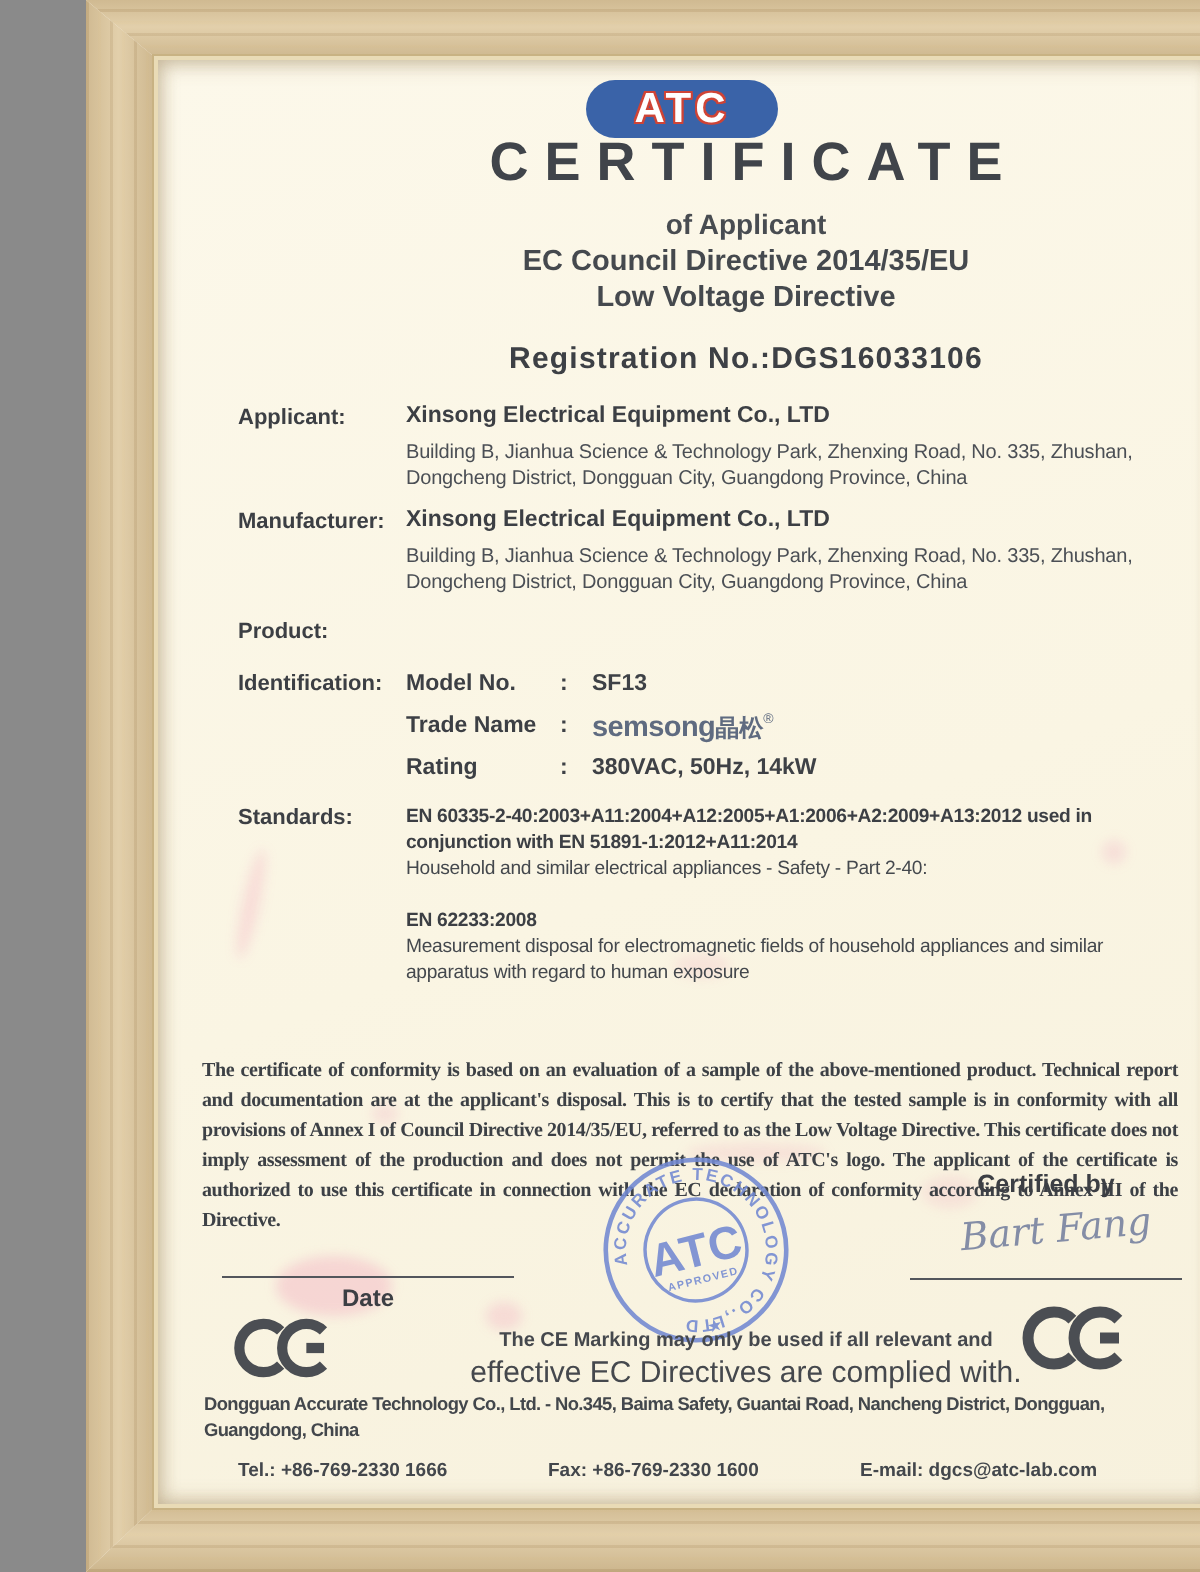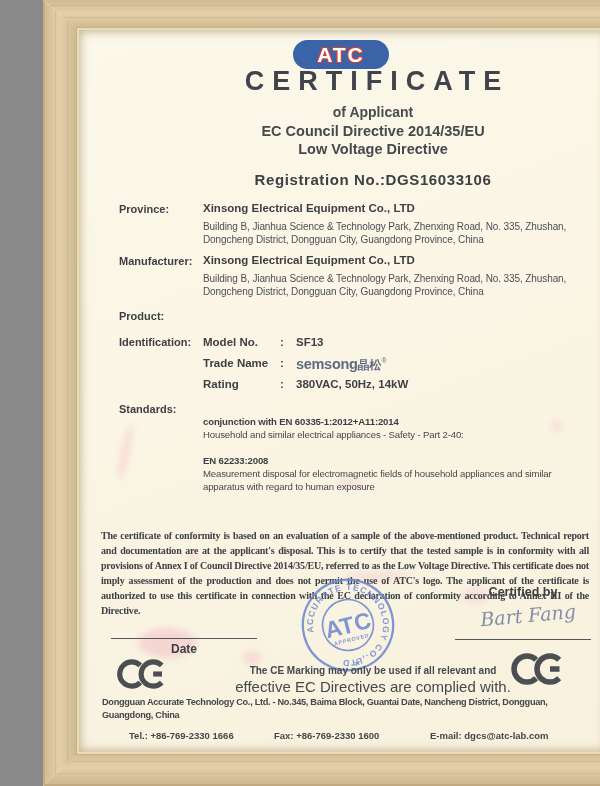--- a/index.html
+++ b/index.html
@@ -80,21 +80,21 @@
   #ce-left{left:72px;top:659px;width:54px;height:30px;}
   #ce-right{left:466px;top:653px;width:58px;height:32px;}
   #ce-note1{top:665px;font-size:10px;font-weight:bold;color:#45484d;}
   #ce-note2{top:678px;font-size:15px;font-weight:normal;color:#45484d;}
 
   
   .footaddr{left:59px;width:492px;font-size:9.2px;font-weight:bold;
       letter-spacing:-.3px;color:#43474c;white-space:nowrap;}
   #foot1{top:697px;} #foot2{top:710px;}
   .contact{font-size:9.5px;font-weight:bold;color:#43474c;top:730px;white-space:nowrap;}
-  #tel{left:86px;} #fax{left:231px;} #email{left:387px;}
+  #tel{left:76px;} #fax{left:231px;} #email{left:387px;}
 
   
   .smudge{position:absolute;border-radius:50%;filter:blur(3px);pointer-events:none;}
   #sm1{left:95px;top:628px;width:58px;height:30px;background:rgba(238,110,165,.22);}
   #sm2{left:78px;top:424px;width:9px;height:56px;background:rgba(238,100,155,.16);transform:rotate(12deg);}
   #sm3{left:294px;top:477px;width:28px;height:12px;background:rgba(238,110,165,.12);}
   #sm4{left:200px;top:651px;width:18px;height:14px;background:rgba(238,110,165,.18);}
   #sm5{left:418px;top:588px;width:28px;height:16px;background:rgba(238,110,165,.12);}
   #sm6{left:508px;top:420px;width:12px;height:12px;background:rgba(238,110,165,.15);}
   #sm7{left:143px;top:552px;width:13px;height:10px;background:rgba(238,110,165,.15);}
@@ -125,21 +125,21 @@
 
     <div id="atc-pill" class="abs">
       <span>ATC</span>
     </div>
     <div id="title" class="abs ctr">CERTIFICATE</div>
     <div id="subtitle" class="abs ctr">of Applicant</div>
     <div id="dir1" class="abs ctr">EC Council Directive 2014/35/EU</div>
     <div id="dir2" class="abs ctr">Low Voltage Directive</div>
     <div id="registration" class="abs ctr">Registration No.:DGS16033106</div>
 
-    <div class="abs lbl" style="top:203px">Province:</div>
+    <div class="abs lbl" style="top:203px">Applicant:</div>
     <div class="abs val" style="top:202px">Xinsong Electrical Equipment Co., LTD</div>
     <div class="abs addr" style="top:221px">Building B, Jianhua Science &amp; Technology Park, Zhenxing Road, No. 335, Zhushan,</div>
     <div class="abs addr" style="top:234px">Dongcheng District, Dongguan City, Guangdong Province, China</div>
 
     <div class="abs lbl" style="top:255px">Manufacturer:</div>
     <div class="abs val" style="top:254px">Xinsong Electrical Equipment Co., LTD</div>
     <div class="abs addr" style="top:273px">Building B, Jianhua Science &amp; Technology Park, Zhenxing Road, No. 335, Zhushan,</div>
     <div class="abs addr" style="top:286px">Dongcheng District, Dongguan City, Guangdong Province, China</div>
 
     <div class="abs lbl" style="top:310px">Product:</div>
@@ -153,21 +153,22 @@
     <div class="abs sep" style="top:357px">:</div>
     <div class="abs" style="left:253px;top:355px">
       <span style="font-weight:bold;font-size:14.5px;letter-spacing:-.3px;color:#5f6b80">semsong</span><span style="font-weight:bold;font-size:12px;color:#5f6b80">晶松</span><sup style="font-size:7px;color:#5f6b80">®</sup>
     </div>
 
     <div class="abs val" style="top:378px">Rating</div>
     <div class="abs sep" style="top:378px">:</div>
     <div class="abs idval" style="top:378px">380VAC, 50Hz, 14kW</div>
 
     <div class="abs lbl" style="top:403px">Standards:</div>
-    <div class="abs stdline b" style="top:416px">conjunction with EN 60335-1:2012+A11:2014</div>
+    <div class="abs stdline b" style="top:403px">EN 60335-2-40:2003+A11:2004+A12:2005+A1:2006+A2:2009+A13:2012 used in</div>
+    <div class="abs stdline b" style="top:416px">conjunction with EN 51891-1:2012+A11:2014</div>
     <div class="abs stdline" style="top:429px">Household and similar electrical appliances - Safety - Part 2-40:</div>
     <div class="abs stdline b" style="top:455px">EN 62233:2008</div>
     <div class="abs stdline" style="top:468px">Measurement disposal for electromagnetic fields of household appliances and similar</div>
     <div class="abs stdline" style="top:481px">apparatus with regard to human exposure</div>
 
     <div id="paragraph" class="abs">The certificate of conformity is based on an evaluation of a sample of the above-mentioned product. Technical report and documentation are at the applicant's disposal. This is to certify that the tested sample is in conformity with all provisions of Annex I of Council Directive 2014/35/EU, referred to as the Low Voltage Directive. This certificate does not imply assessment of the production and does not permit the use of ATC's logo. The applicant of the certificate is authorized to use this certificate in connection with the EC declaration of conformity according to Annex III of the Directive.</div>
 
     <div id="certified-by" class="abs">Certified by</div>
     <div id="signature" class="abs">Bart Fang</div>
     <div id="sig-line" class="abs"></div>
@@ -199,20 +200,20 @@
     <svg id="ce-right" class="abs" viewBox="0 0 116 64">
       <g class="ce">
         <path d="M 54.4,13.6 A 26,26 0 1 0 54.4,50.4"></path>
         <path d="M 100.4,13.6 A 26,26 0 1 0 100.4,50.4"></path>
         <path d="M 82,32 L 101,32"></path>
       </g>
     </svg>
     <div id="ce-note1" class="abs ctr">The CE Marking may only be used if all relevant and</div>
     <div id="ce-note2" class="abs ctr">effective EC Directives are complied with.</div>
 
-    <div id="foot1" class="abs footaddr">Dongguan Accurate Technology Co., Ltd. - No.345, Baima Block, Guantai Date, Nancheng District, Dongguan,</div>
+    <div id="foot1" class="abs footaddr">Dongguan Accurate Technology Co., Ltd. - No.345, Baima Safety, Guantai Road, Nancheng District, Dongguan,</div>
     <div id="foot2" class="abs footaddr">Guangdong, China</div>
     <div id="tel" class="abs contact">Tel.: +86-769-2330 1666</div>
     <div id="fax" class="abs contact">Fax: +86-769-2330 1600</div>
     <div id="email" class="abs contact">E-mail: dgcs@atc-lab.com</div>
 
   </div>
 </div>
 
 </body></html>

